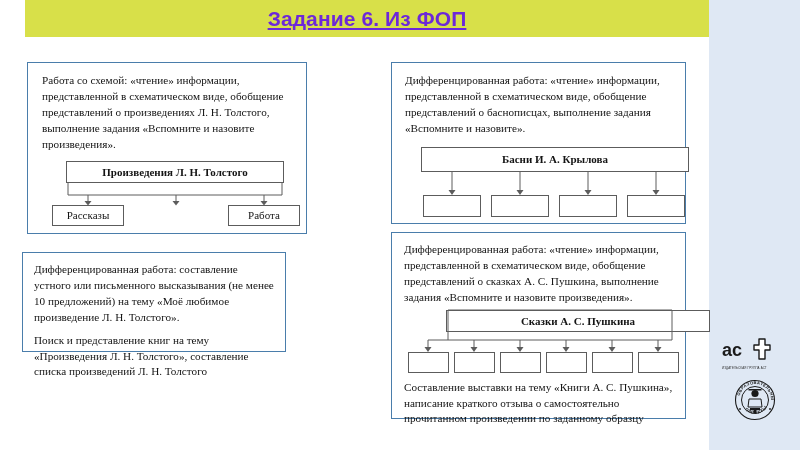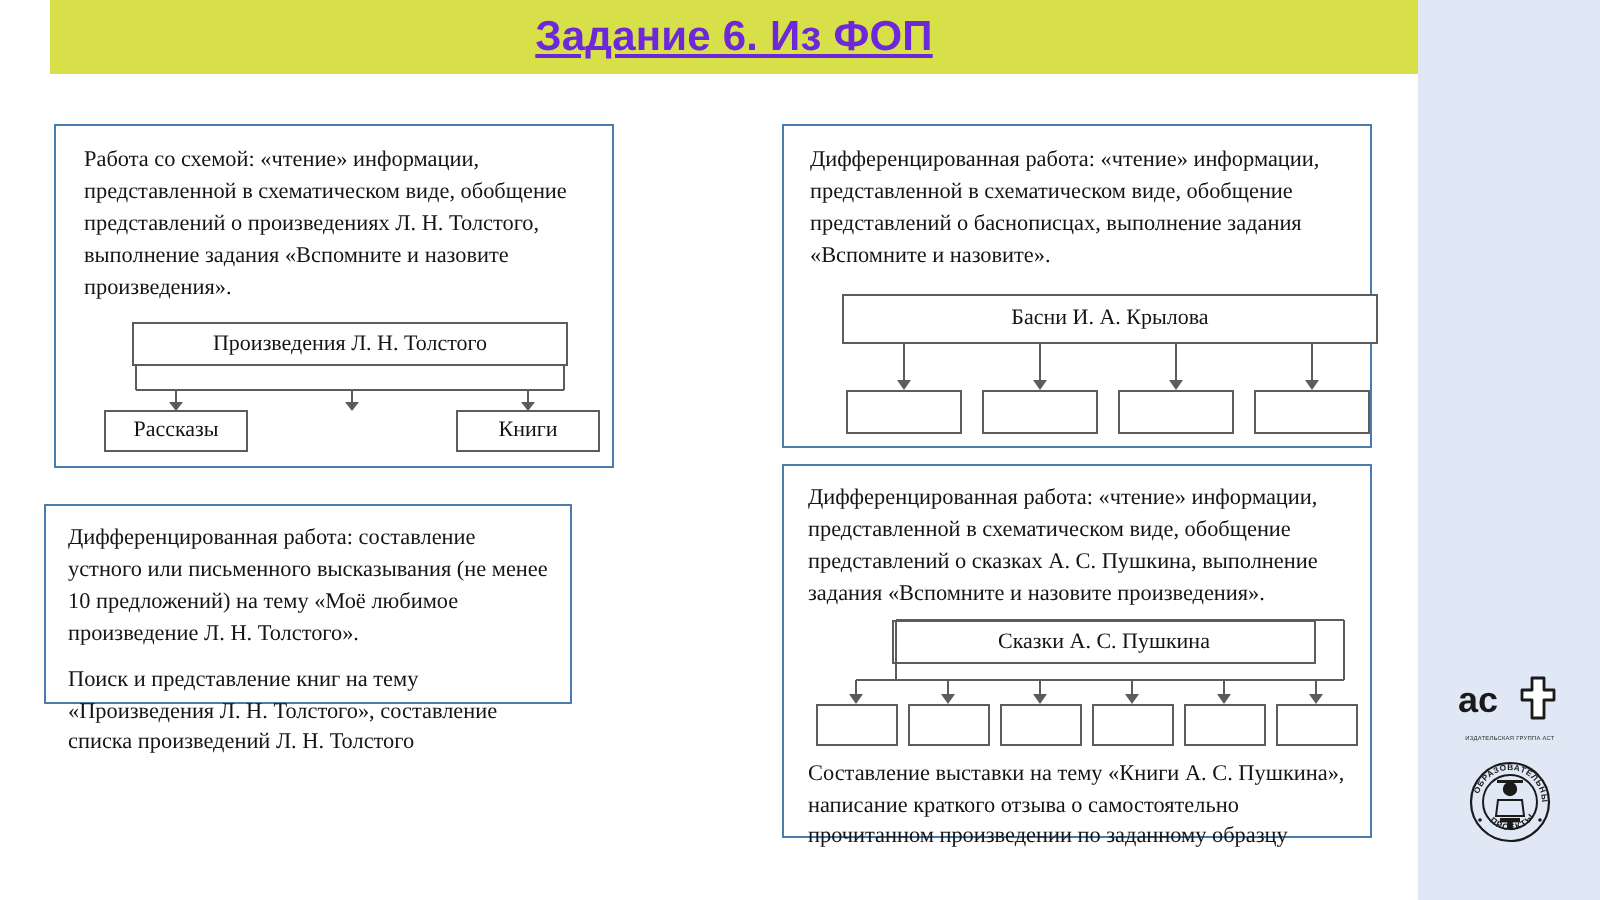--- a/index.html
+++ b/index.html
@@ -88,21 +88,21 @@
     background: #ffffff;
     font-family: "Liberation Serif", serif;
     font-size: 11px;
     color: #141414;
     display: flex;
     align-items: center;
     justify-content: center;
     position: absolute;
     text-align: center;
   }
-  .node.root { font-weight: normal; }
+  .node.root { font-weight: bold; }
   .node.leaf { font-weight: normal; }
   .arrow-svg {
     position: absolute;
     overflow: visible;
   }
 
   
   #diag1 { left: 0; top: 0; width: 252px; height: 62px; margin: 8px 0 0 8px; }
   #diag1 .root  { left: 16px;  top: 0;   width: 218px; height: 22px; }
   #diag1 .l1    { left: 2px;   top: 44px; width: 72px;  height: 21px; }
@@ -112,34 +112,34 @@
   
   #diag2 { position: relative; width: 270px; height: 72px; margin: 10px 0 0 16px; }
   #diag2 .root  { left: 0;   top: 0;   width: 268px; height: 25px; }
   #diag2 .b1    { left: 2px;   top: 48px; width: 58px; height: 22px; }
   #diag2 .b2    { left: 70px;  top: 48px; width: 58px; height: 22px; }
   #diag2 .b3    { left: 138px; top: 48px; width: 58px; height: 22px; }
   #diag2 .b4    { left: 206px; top: 48px; width: 58px; height: 22px; }
 
   
   #diag3 { position: relative; width: 272px; height: 66px; margin: 4px 0 4px 2px; }
-  #diag3 .root  { left: 40px; top: 0;  width: 212px; height: 22px; }
+  #diag3 .root  { left: 40px; top: 0;  width: 264px; height: 22px; }
   #diag3 .c1    { left: 2px;   top: 42px; width: 41px; height: 21px; }
   #diag3 .c2    { left: 48px;  top: 42px; width: 41px; height: 21px; }
   #diag3 .c3    { left: 94px;  top: 42px; width: 41px; height: 21px; }
   #diag3 .c4    { left: 140px; top: 42px; width: 41px; height: 21px; }
   #diag3 .c5    { left: 186px; top: 42px; width: 41px; height: 21px; }
   #diag3 .c6    { left: 232px; top: 42px; width: 41px; height: 21px; }
 
   
   .logo-wrap {
     position: absolute;
     left: 722px; top: 338px;
     width: 66px; height: 100px;
-    text-align: center;
+    text-align: left;
   }
   .logo-caption {
     font-family: "Liberation Sans", sans-serif;
     font-size: 2.9px;
     color: #2a2a2a;
     letter-spacing: 0.15px;
     margin-top: 2px;
     white-space: nowrap;
   }
   .logo-seal {
@@ -171,21 +171,21 @@
           <line x1="232" y1="22" x2="232" y2="34" stroke="#5c5c5c" stroke-width="1"></line>
           <line x1="18" y1="34" x2="232" y2="34" stroke="#5c5c5c" stroke-width="1"></line>
           <line x1="38" y1="34" x2="38" y2="41" stroke="#5c5c5c" stroke-width="1"></line>
           <line x1="126" y1="34" x2="126" y2="41" stroke="#5c5c5c" stroke-width="1"></line>
           <line x1="214" y1="34" x2="214" y2="41" stroke="#5c5c5c" stroke-width="1"></line>
           <polygon points="34.5,40 41.5,40 38,44.5" fill="#5c5c5c"></polygon>
           <polygon points="122.5,40 129.5,40 126,44.5" fill="#5c5c5c"></polygon>
           <polygon points="210.5,40 217.5,40 214,44.5" fill="#5c5c5c"></polygon>
         </svg>
         <div class="node leaf l1">Рассказы</div>
-        <div class="node leaf l3">Книги</div>
+        <div class="node leaf l3">Работа</div>
       </div>
     </div>
   </div>
 
   <div class="panel" id="panel-bl">
     <div class="pad-bl">
       <div class="panel-text">
         <p>Дифференцированная работа: составление устного или письменного высказывания (не менее 10 предложений) на тему «Моё любимое произведение Л. Н.  Толстого».</p>
         <p>Поиск и представление книг на тему «Произведения Л. Н.  Толстого», составление списка произведений Л. Н.  Толстого</p>
       </div>

